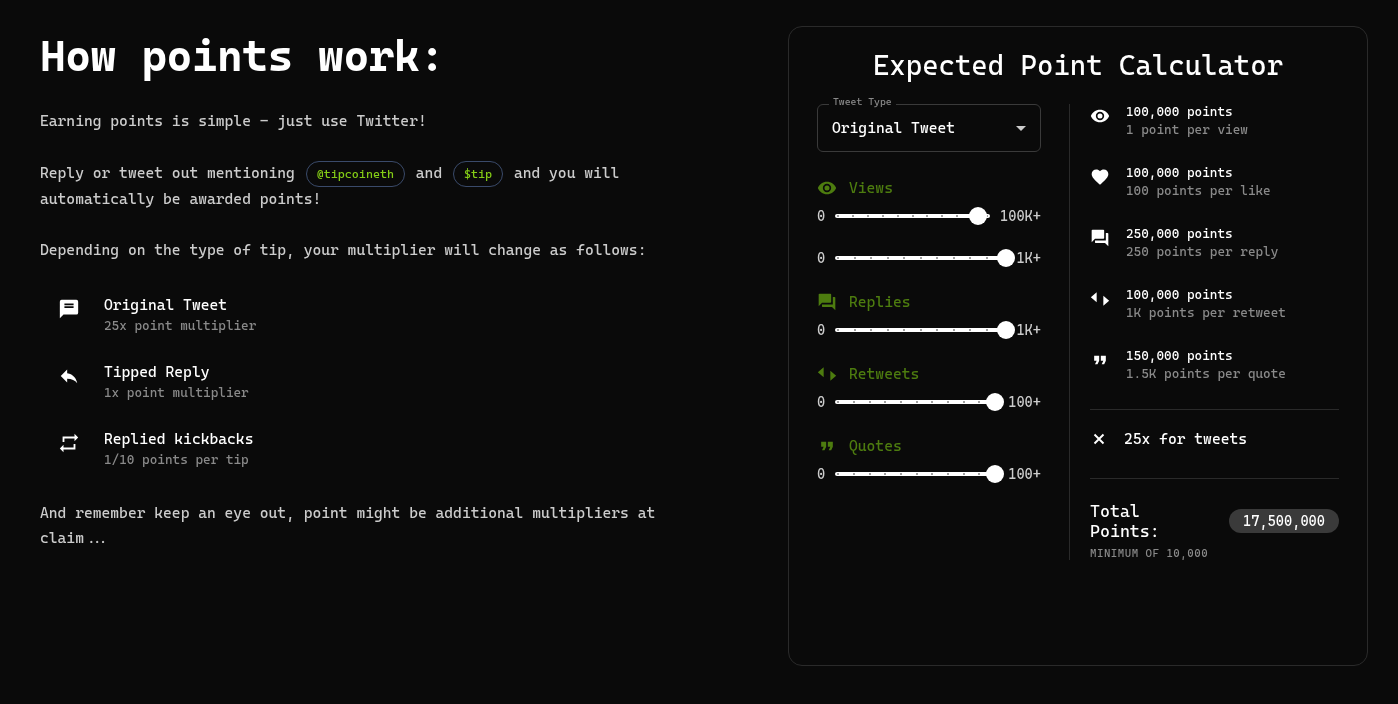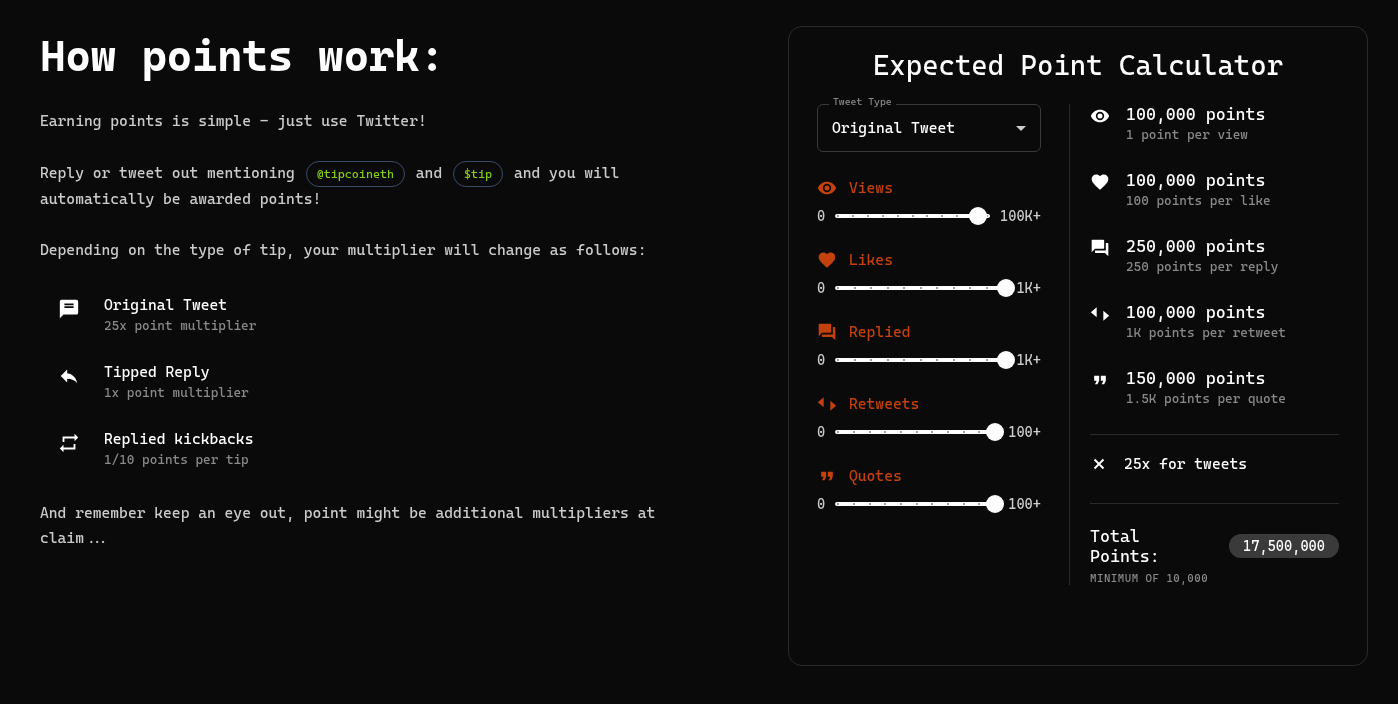--- a/index.html
+++ b/index.html
@@ -123,21 +123,21 @@
     border-right: 5px solid transparent;
     border-top: 5px solid #ccc;
   }
   
   .slider-block { margin-bottom: 26px; }
   .slider-head {
     display: flex;
     align-items: center;
     gap: 12px;
     margin-bottom: 10px;
-    color: #c2410c;
+    color: #4d7c0f;
   }
   .slider-head svg { width: 20px; height: 20px; }
   .slider-head span { font-size: 15px; }
   .slider-row {
     display: flex;
     align-items: center;
     gap: 10px;
     font-size: 14px;
     color: #ccc;
   }
@@ -167,21 +167,21 @@
     top: 50%;
     transform: translate(-50%, -50%);
   }
   
   .res-row {
     display: flex;
     gap: 16px;
     margin-bottom: 28px;
   }
   .res-row svg { width: 20px; height: 20px; color: #fff; flex-shrink: 0; margin-top: 2px;}
-  .res-main { font-size: 17px; color: #fff; margin-bottom: 3px;}
+  .res-main { font-size: 13px; color: #fff; margin-bottom: 3px;}
   .res-sub { font-size: 13px; color: #8a8a8a; }
   .x-row {
     display: flex;
     gap: 16px;
     align-items: center;
     border-top: 1px solid #2a2a2a;
     padding-top: 20px;
     margin-bottom: 30px;
   }
   .x-row svg { width: 18px; height: 18px; color: #fff;}
@@ -296,26 +296,20 @@
                   <span></span>
                   <span></span>
                 </div>
               <div class="slider-thumb" style="left:92%"></div>
             </div>
             <span>100K+</span>
           </div>
         </div>
 
         <div class="slider-block">
-          <div class="slider-head">
-            <svg viewBox="0 0 24 24" fill="currentColor">
-                <path d="M12 21.35l-1.45-1.32C5.4 15.36 2 12.28 2 8.5 2 5.42 4.42 3 7.5 3c1.74 0 3.41.81 4.5 2.09C13.09 3.81 14.76 3 16.5 3 19.58 3 22 5.42 22 8.5c0 3.78-3.4 6.86-8.55 11.54L12 21.35z"></path>
-              </svg>
-            <span>Likes</span>
-          </div>
           <div class="slider-row">
             <span>0</span>
             <div class="slider-track">
               <div class="slider-marks">
                   <span></span>
                   <span></span>
                   <span></span>
                   <span></span>
                   <span></span>
                   <span></span>
@@ -329,21 +323,21 @@
             </div>
             <span>1K+</span>
           </div>
         </div>
 
         <div class="slider-block">
           <div class="slider-head">
             <svg viewBox="0 0 24 24" fill="currentColor">
                 <path d="M21 6h-2v9H6v2a1 1 0 0 0 1 1h11l4 4V7a1 1 0 0 0-1-1zm-4 6V3a1 1 0 0 0-1-1H3a1 1 0 0 0-1 1v14l4-4h10a1 1 0 0 0 1-1z"></path>
               </svg>
-            <span>Replied</span>
+            <span>Replies</span>
           </div>
           <div class="slider-row">
             <span>0</span>
             <div class="slider-track">
               <div class="slider-marks">
                   <span></span>
                   <span></span>
                   <span></span>
                   <span></span>
                   <span></span>

